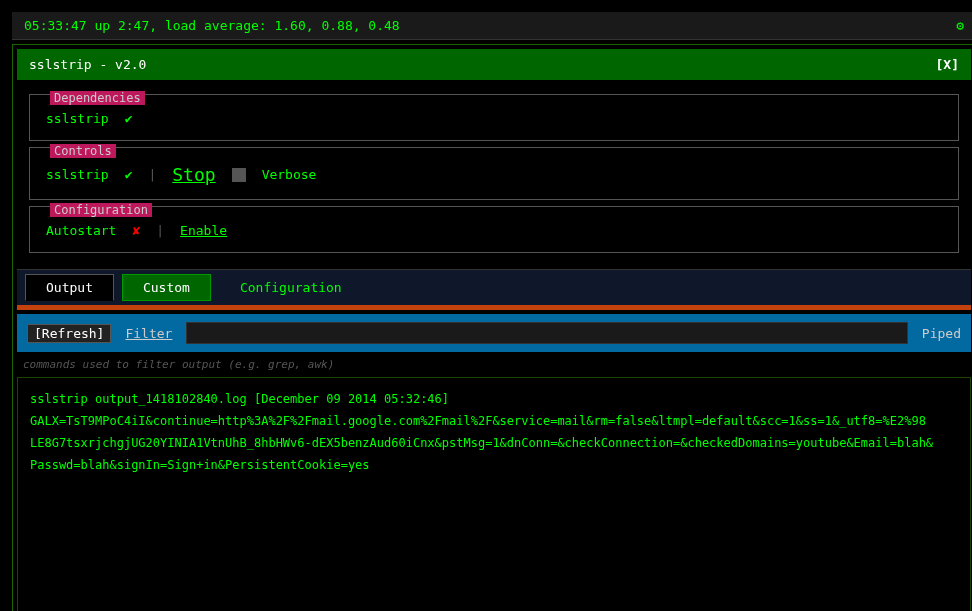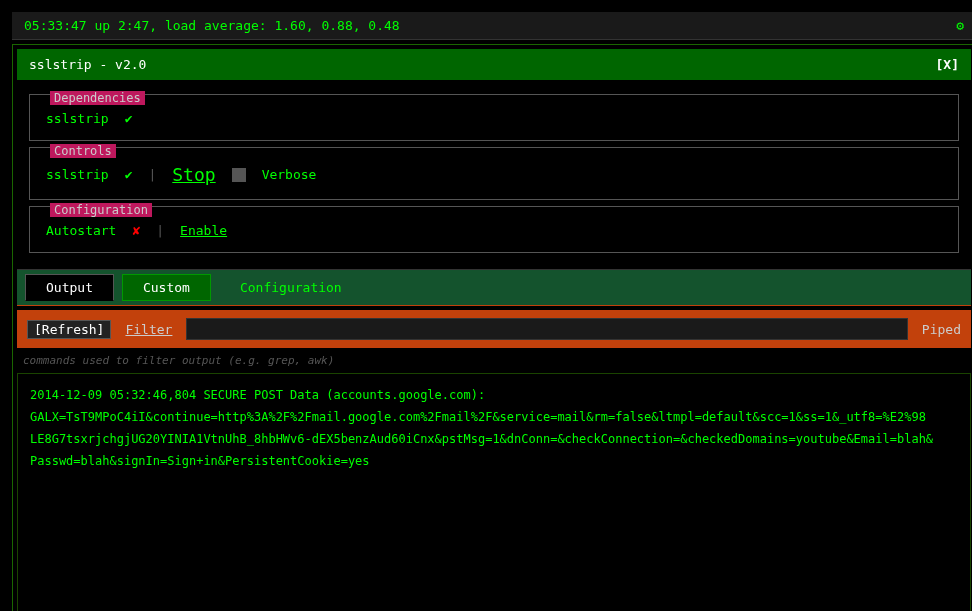--- a/index.html
+++ b/index.html
@@ -104,23 +104,23 @@
       height: 14px;
       background: #555;
       display: inline-block;
       vertical-align: middle;
       cursor: pointer;
     }
 
     
     #tabs-bar {
       display: flex;
-      background: #14532d;
+      background: #0f172a;
       border-top: 1px solid #333;
-      border-bottom: 1px solid #c2410c;
+      border-bottom: 5px solid #c2410c;
       padding: 0 4px;
     }
 
     .tab {
       padding: 5px 16px;
       cursor: pointer;
       border: 1px solid transparent;
       font-size: 13px;
       color: #00ff00;
     }
@@ -135,21 +135,21 @@
       background: #006600;
       color: #fff;
       border-color: #009900;
     }
 
     
     #filter-row {
       display: flex;
       align-items: center;
       padding: 4px 6px;
-      background: #c2410c;
+      background: #0369a1;
       gap: 6px;
     }
 
     #refresh-btn {
       color: #fff;
       border: 1px solid #555;
       background: #222;
       padding: 1px 6px;
       cursor: pointer;
       font-family: monospace;
@@ -271,21 +271,21 @@
   <div id="filter-row">
     <button id="refresh-btn">[Refresh]</button>
     <span id="filter-label">Filter</span>
     <input id="filter-input" type="text" value="" style="">
     <span id="piped-label">Piped</span>
   </div>
 
   <div id="pipe-hint">commands used to filter output (e.g. grep, awk)</div>
 
   <div id="output-area">
-      <div class="line">2014-12-09 05:32:46,804 SECURE POST Data (accounts.google.com):</div>
+      <div class="line">sslstrip output_1418102840.log [December 09 2014 05:32:46]</div>
       <div class="line">GALX=TsT9MPoC4iI&amp;continue=http%3A%2F%2Fmail.google.com%2Fmail%2F&amp;service=mail&amp;rm=false&amp;ltmpl=default&amp;scc=1&amp;ss=1&amp;_utf8=%E2%98</div>
       <div class="line"></div>
       <div class="line"></div>
       <div class="line">LE8G7tsxrjchgjUG20YINIA1VtnUhB_8hbHWv6-dEX5benzAud60iCnx&amp;pstMsg=1&amp;dnConn=&amp;checkConnection=&amp;checkedDomains=youtube&amp;Email=blah&amp;</div>
       <div class="line">Passwd=blah&amp;signIn=Sign+in&amp;PersistentCookie=yes</div>
     </div>
 
 </div>
 
 </body></html>

